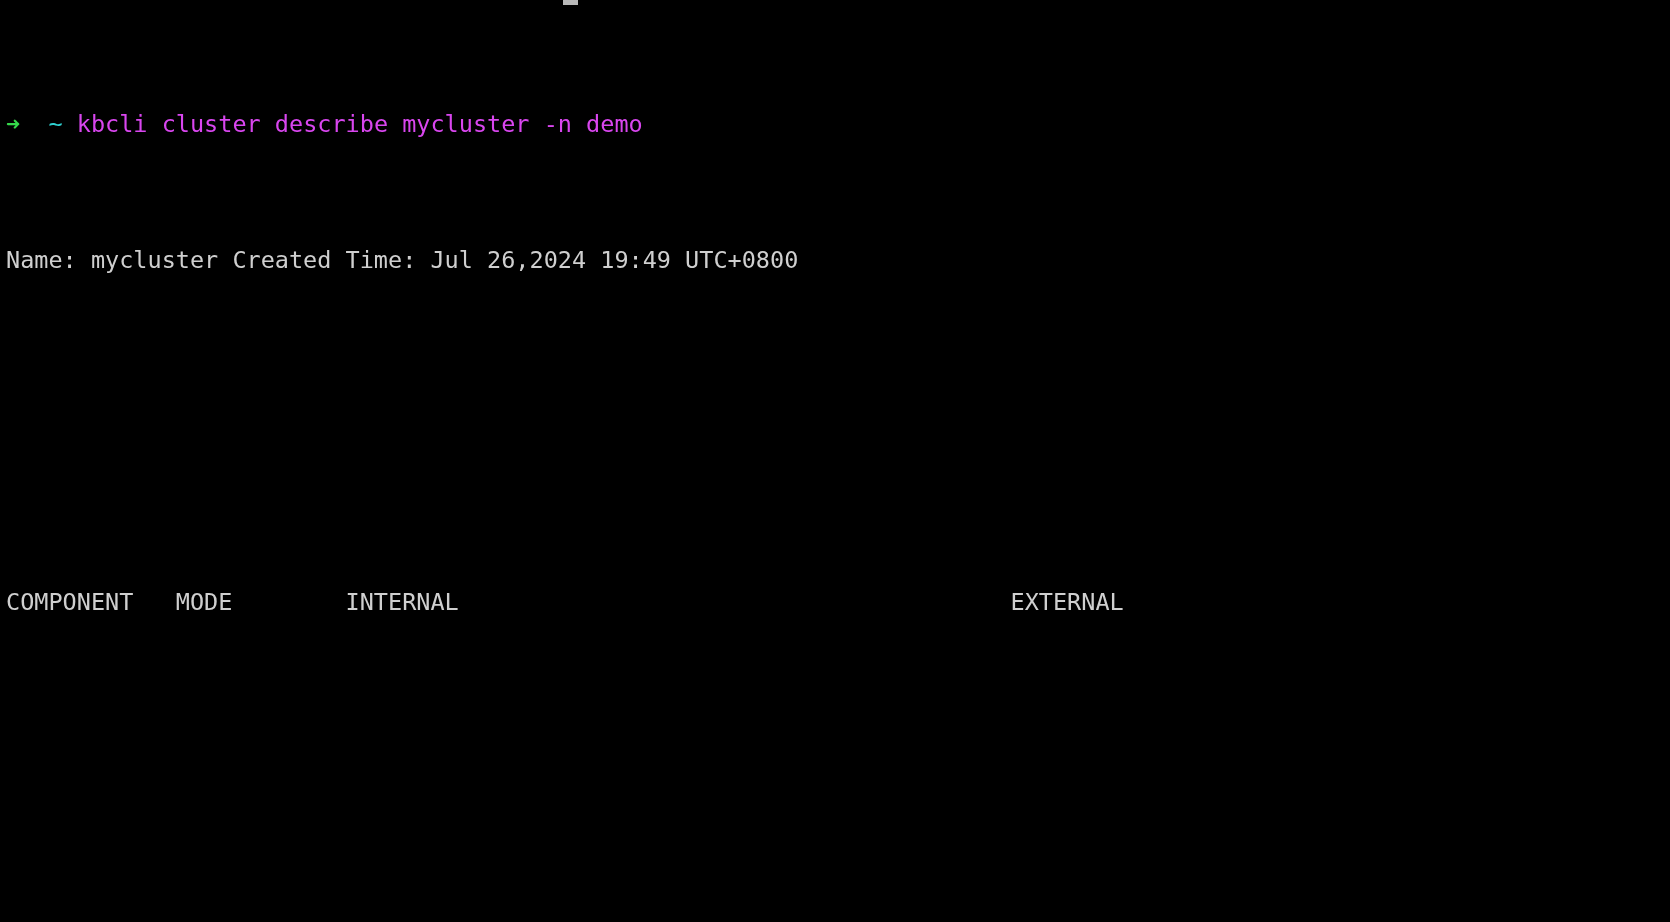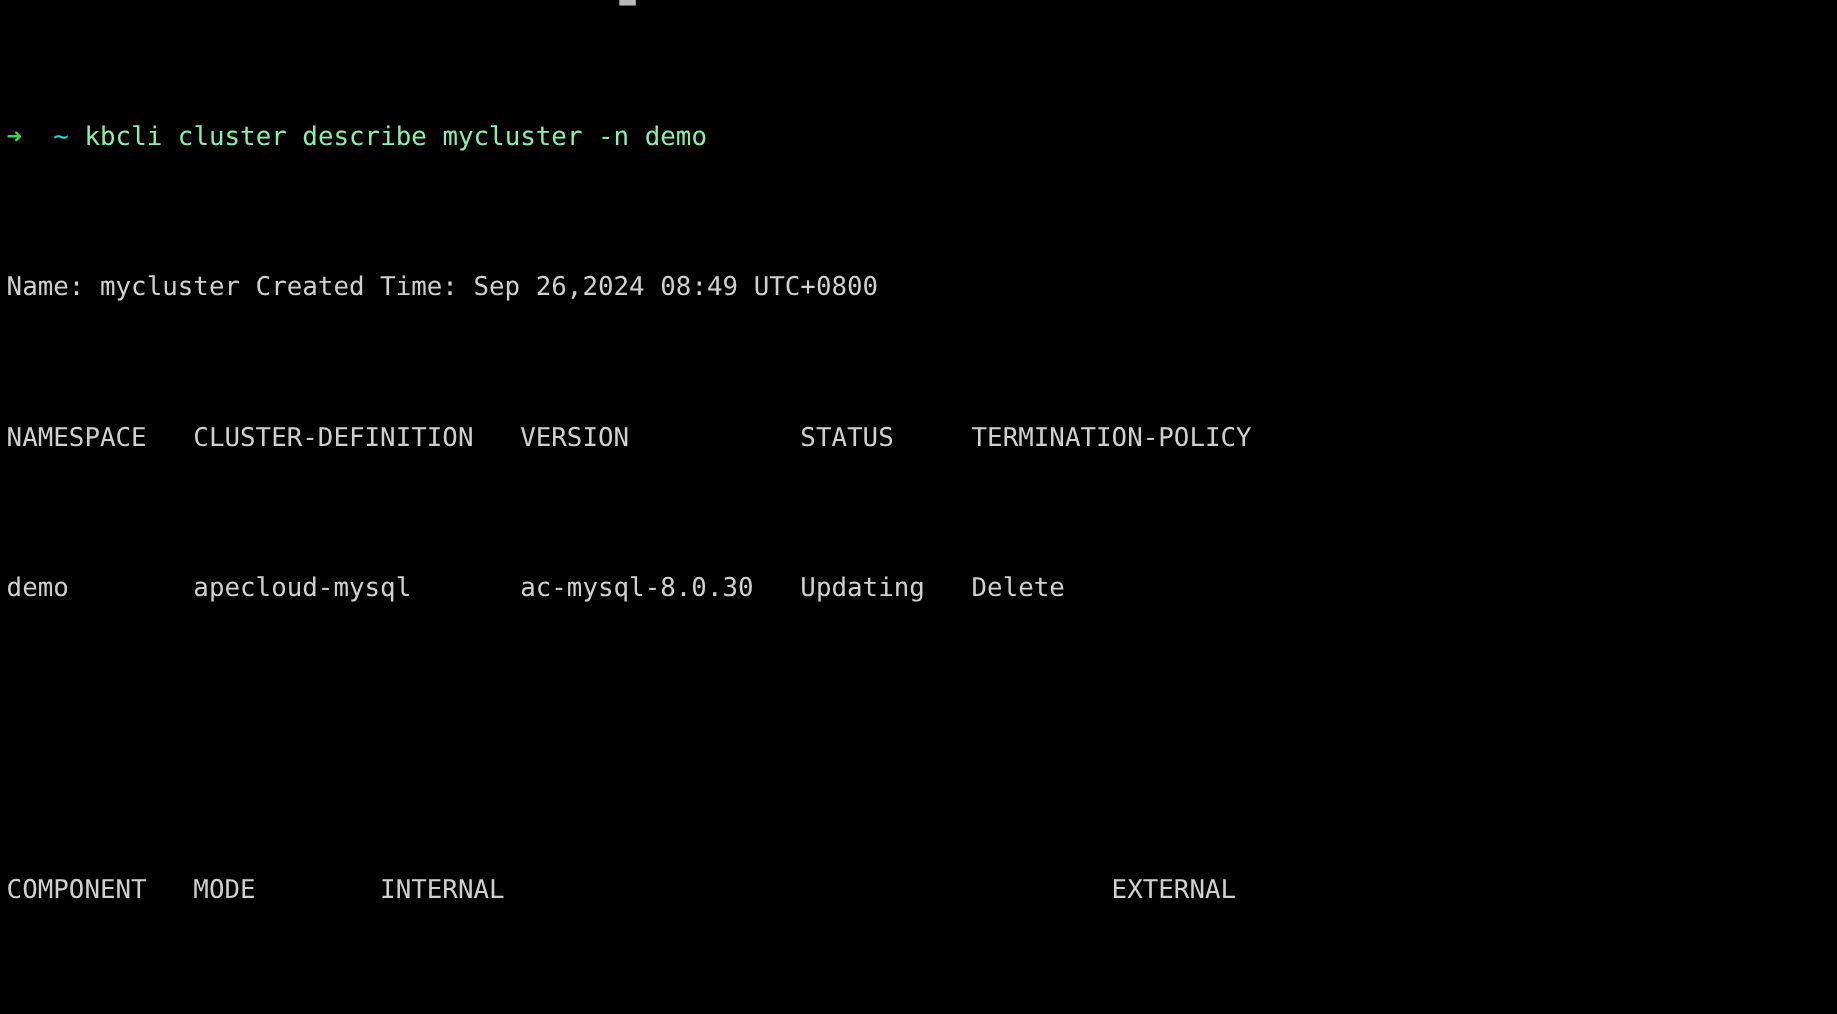--- a/index.html
+++ b/index.html
@@ -40,21 +40,21 @@
   .blank {
     height: 34.2px;
   }
   .prompt-arrow {
     color: #35d94b;
   }
   .prompt-tilde {
     color: #2fd1d1;
   }
   .cmd {
-    color: #86efac;
+    color: #d946ef;
   }
   .top-cursor {
     position: absolute;
     left: 563px;
     top: 0px;
     width: 15px;
     height: 5px;
     background: #b9b9b9;
   }
   .seg { white-space: pre; }
@@ -63,25 +63,23 @@
 <body>
 
 <div id="terminal">
 
   <div class="top-cursor"></div>
 
   <div class="screen">
 
     <div class="line"><span class="prompt-arrow seg">➜</span><span class="seg">  </span><span class="prompt-tilde seg">~</span><span class="seg"> </span><span class="cmd seg">kbcli cluster describe mycluster -n demo</span></div>
 
-    <div class="line">Name: mycluster	Created Time: Sep 26,2024 08:49 UTC+0800</div>
+    <div class="line">Name: mycluster	Created Time: Jul 26,2024 19:49 UTC+0800</div>
 
-    <div class="line">NAMESPACE   CLUSTER-DEFINITION   VERSION           STATUS     TERMINATION-POLICY</div>
 
-    <div class="line">demo        apecloud-mysql       ac-mysql-8.0.30   Updating   Delete</div>
 
     <div class="blank"></div>
 
     <div class="line">COMPONENT   MODE        INTERNAL                                       EXTERNAL</div>
     
 
     
 
     
     

